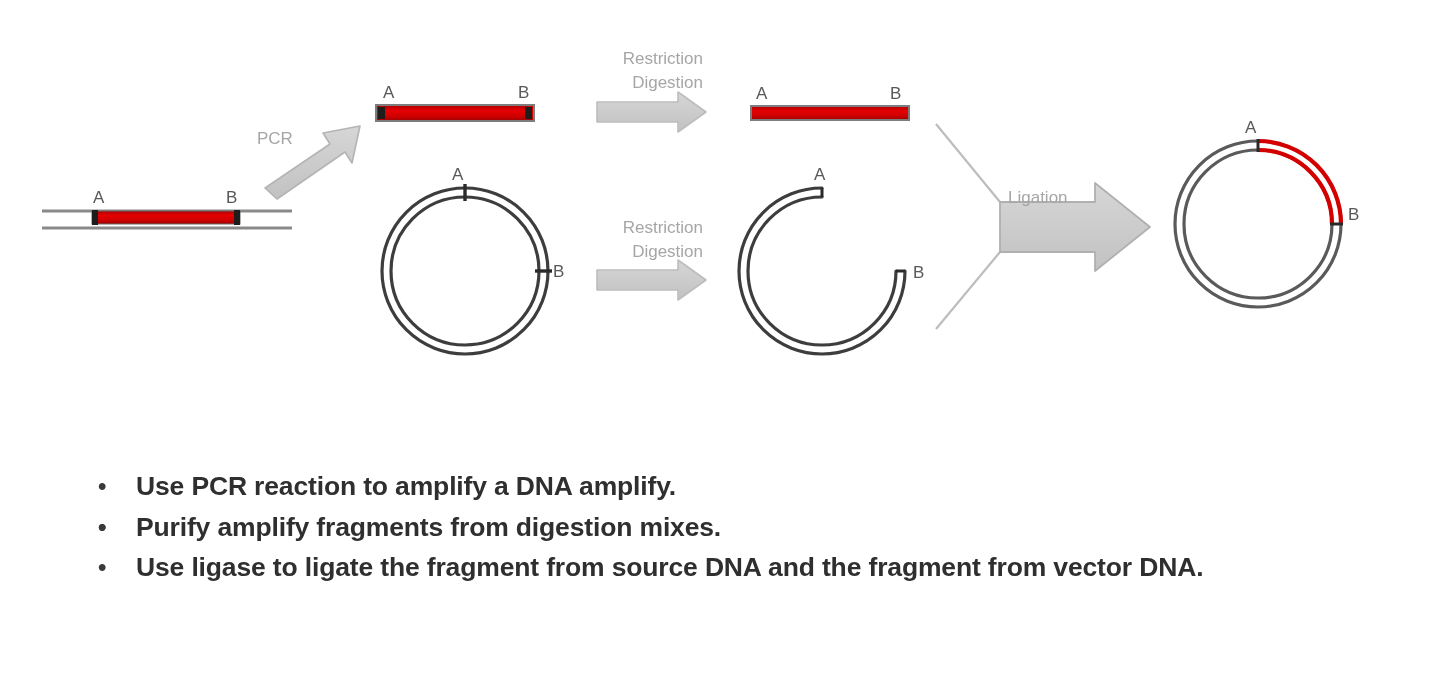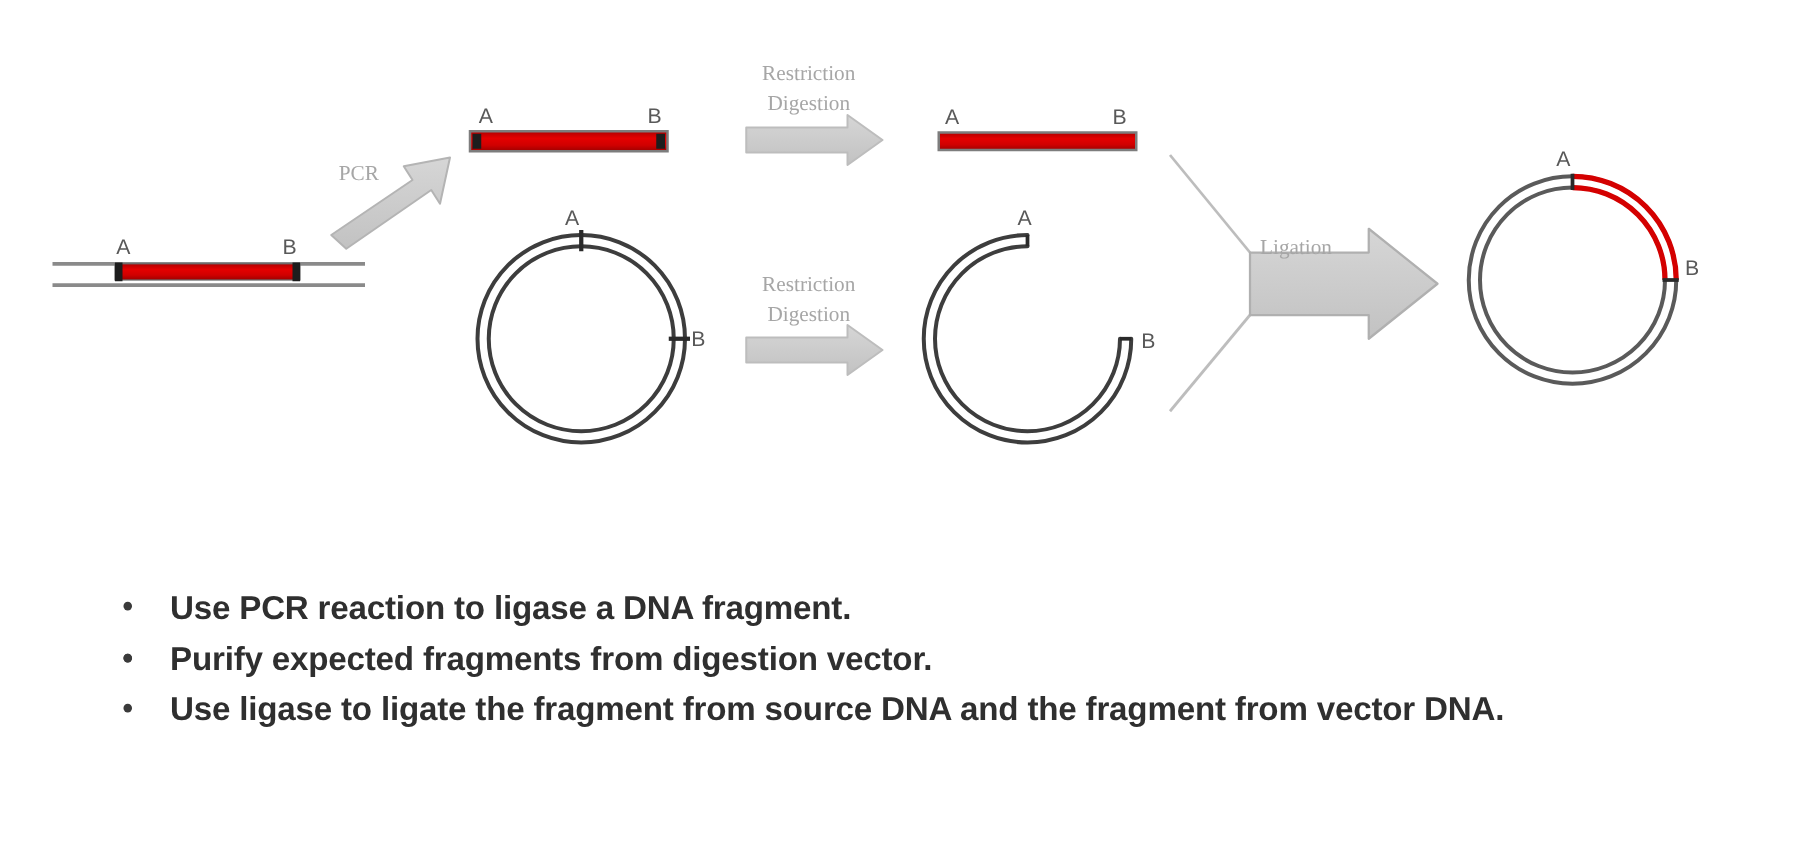--- a/index.html
+++ b/index.html
@@ -28,24 +28,24 @@
     position: absolute;
     font-family: "Liberation Sans", sans-serif;
     font-size: 17px;
     color: #595959;
     letter-spacing: 0.2px;
     white-space: nowrap;
   }
 
   .step-label {
     position: absolute;
-    font-family: Liberation Serif, serif;
+    font-family: Liberation Sans, sans-serif;
     font-size: 17px;
     color: #a6a6a6;
-    text-align: center;
+    text-align: right;
     line-height: 1.42;
     white-space: nowrap;
   }
 
   #bullet-list {
     position: absolute;
     left: 88px;
     top: 466px;
     width: 1320px;
     margin: 0;
@@ -159,47 +159,47 @@
 
 <div class="marker-label" style="left:452px; top:165px;">A</div>
 <div class="marker-label" style="left:553px; top:262px;">B</div>
 
 <div class="marker-label" style="left:814px; top:165px;">A</div>
 <div class="marker-label" style="left:913px; top:263px;">B</div>
 
 <div class="marker-label" style="left:1245px; top:118px;">A</div>
 <div class="marker-label" style="left:1348px; top:205px;">B</div>
 
-<div class="step-label" style="left:257px; top:127px;margin-left:14px;">
+<div class="step-label" style="left:257px; top:127px;">
   <div>PCR</div>
 </div>
 
 <div class="step-label" style="left:591px; top:47px; width:112px;">
   <div>Restriction</div>
   <div>Digestion</div>
 </div>
 
 <div class="step-label" style="left:591px; top:216px; width:112px;">
   <div>Restriction</div>
   <div>Digestion</div>
 </div>
 
 <div class="step-label" style="left:1008px; top:166px;margin-top:20px;">
   <div>Ligation</div>
 </div>
 
 <ul id="bullet-list">
   <li>
     <span class="bullet-dot">•</span>
-    <span>Use PCR reaction to ligase a DNA fragment.</span>
-  </li>
-  <li>
-    <span class="bullet-dot">•</span>
-  </li>
-  <li>
-    <span class="bullet-dot">•</span>
-    <span>Purify expected fragments from digestion vector.</span>
+    <span>Use PCR reaction to amplify a DNA amplify.</span>
+  </li>
+  <li>
+    <span class="bullet-dot">•</span>
+  </li>
+  <li>
+    <span class="bullet-dot">•</span>
+    <span>Purify amplify fragments from digestion mixes.</span>
   </li>
   <li>
     <span class="bullet-dot">•</span>
     <span>Use ligase to ligate the fragment from source DNA and the fragment from vector DNA.</span>
   </li>
 </ul>
 
 </body></html>

